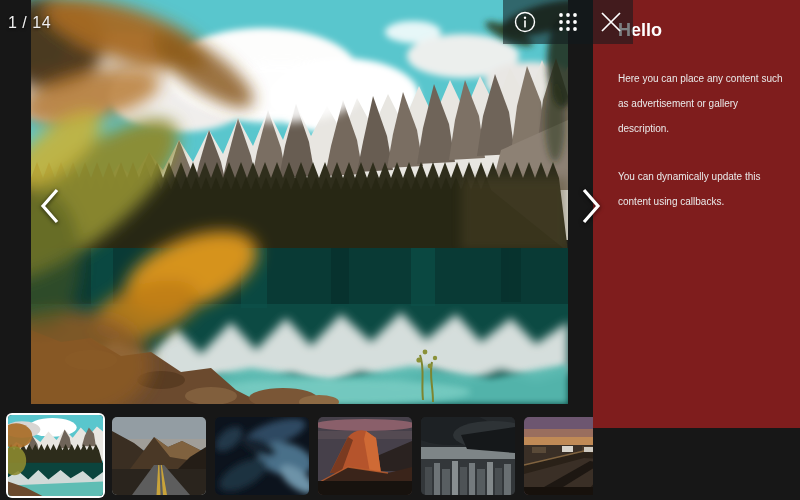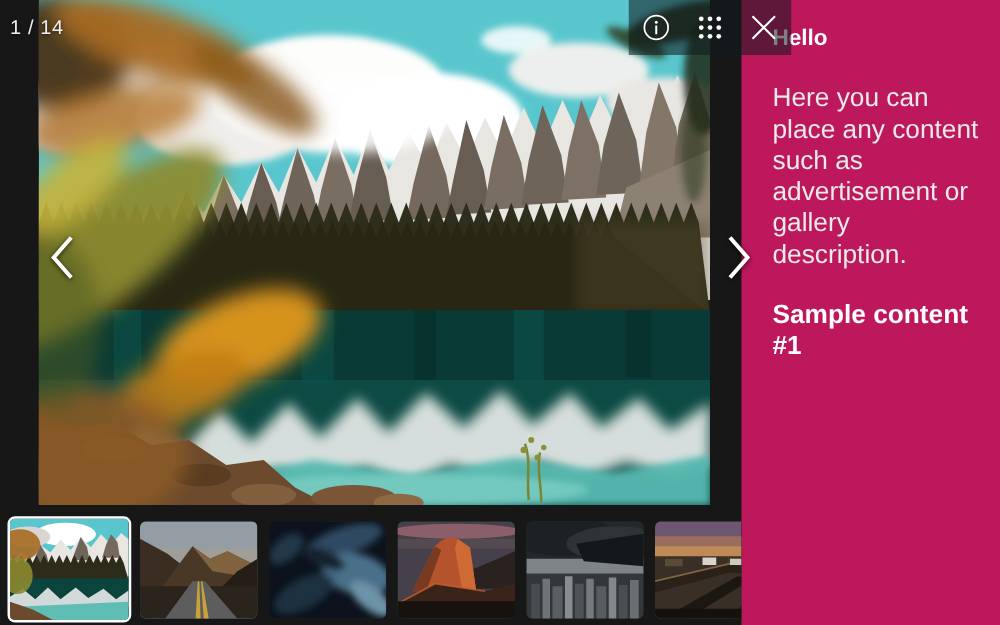--- a/index.html
+++ b/index.html
@@ -43,25 +43,25 @@
     flex:none;width:94px;height:78px;border-radius:5px;overflow:hidden;
     background:#222;cursor:pointer;position:relative;
   }
   .thumb svg{display:block;width:100%;height:100%;}
   .thumb.active{
     box-shadow:0 0 0 2px #fff;
     width:95px;height:81px;border-radius:4px;
   }
   
   .sidebar{
-    flex:1;height:500px;box-sizing:border-box;background:#be185d;
+    flex:1;height:428px;box-sizing:border-box;background:#7f1d1d;
     padding:20px 16px 0 25px;color:#eaeaea;
   }
   .sidebar h2{margin:0 0 25px 0;font-size:18px;font-weight:700;color:#ffffff;}
-  .sidebar p{margin:0 0 23px 0;font-size:21px;line-height:25px;color:#eaeaea;}
+  .sidebar p{margin:0 0 23px 0;font-size:10px;line-height:25px;color:#eaeaea;}
   .sidebar p.note{font-weight:700;color:#fdfdfd;}
 </style>
 </head>
 <body>
 
 <div class="gallery">
   <div class="stage">
 
     <svg class="main-image" viewBox="0 0 537 404" preserveAspectRatio="none">
       <defs>
@@ -322,14 +322,14 @@
         <rect y="70" width="94" height="8" fill="#17110c"></rect>
       </svg>
     </div>
 
   </div>
 </div>
 
 <aside class="sidebar">
   <h2>Hello</h2>
   <p>Here you can place any content such as advertisement or gallery description.</p>
-  <p class="note">Sample content #1</p>
+  <p>You can dynamically update this content using callbacks.</p>
 </aside>
 
 </body></html>

